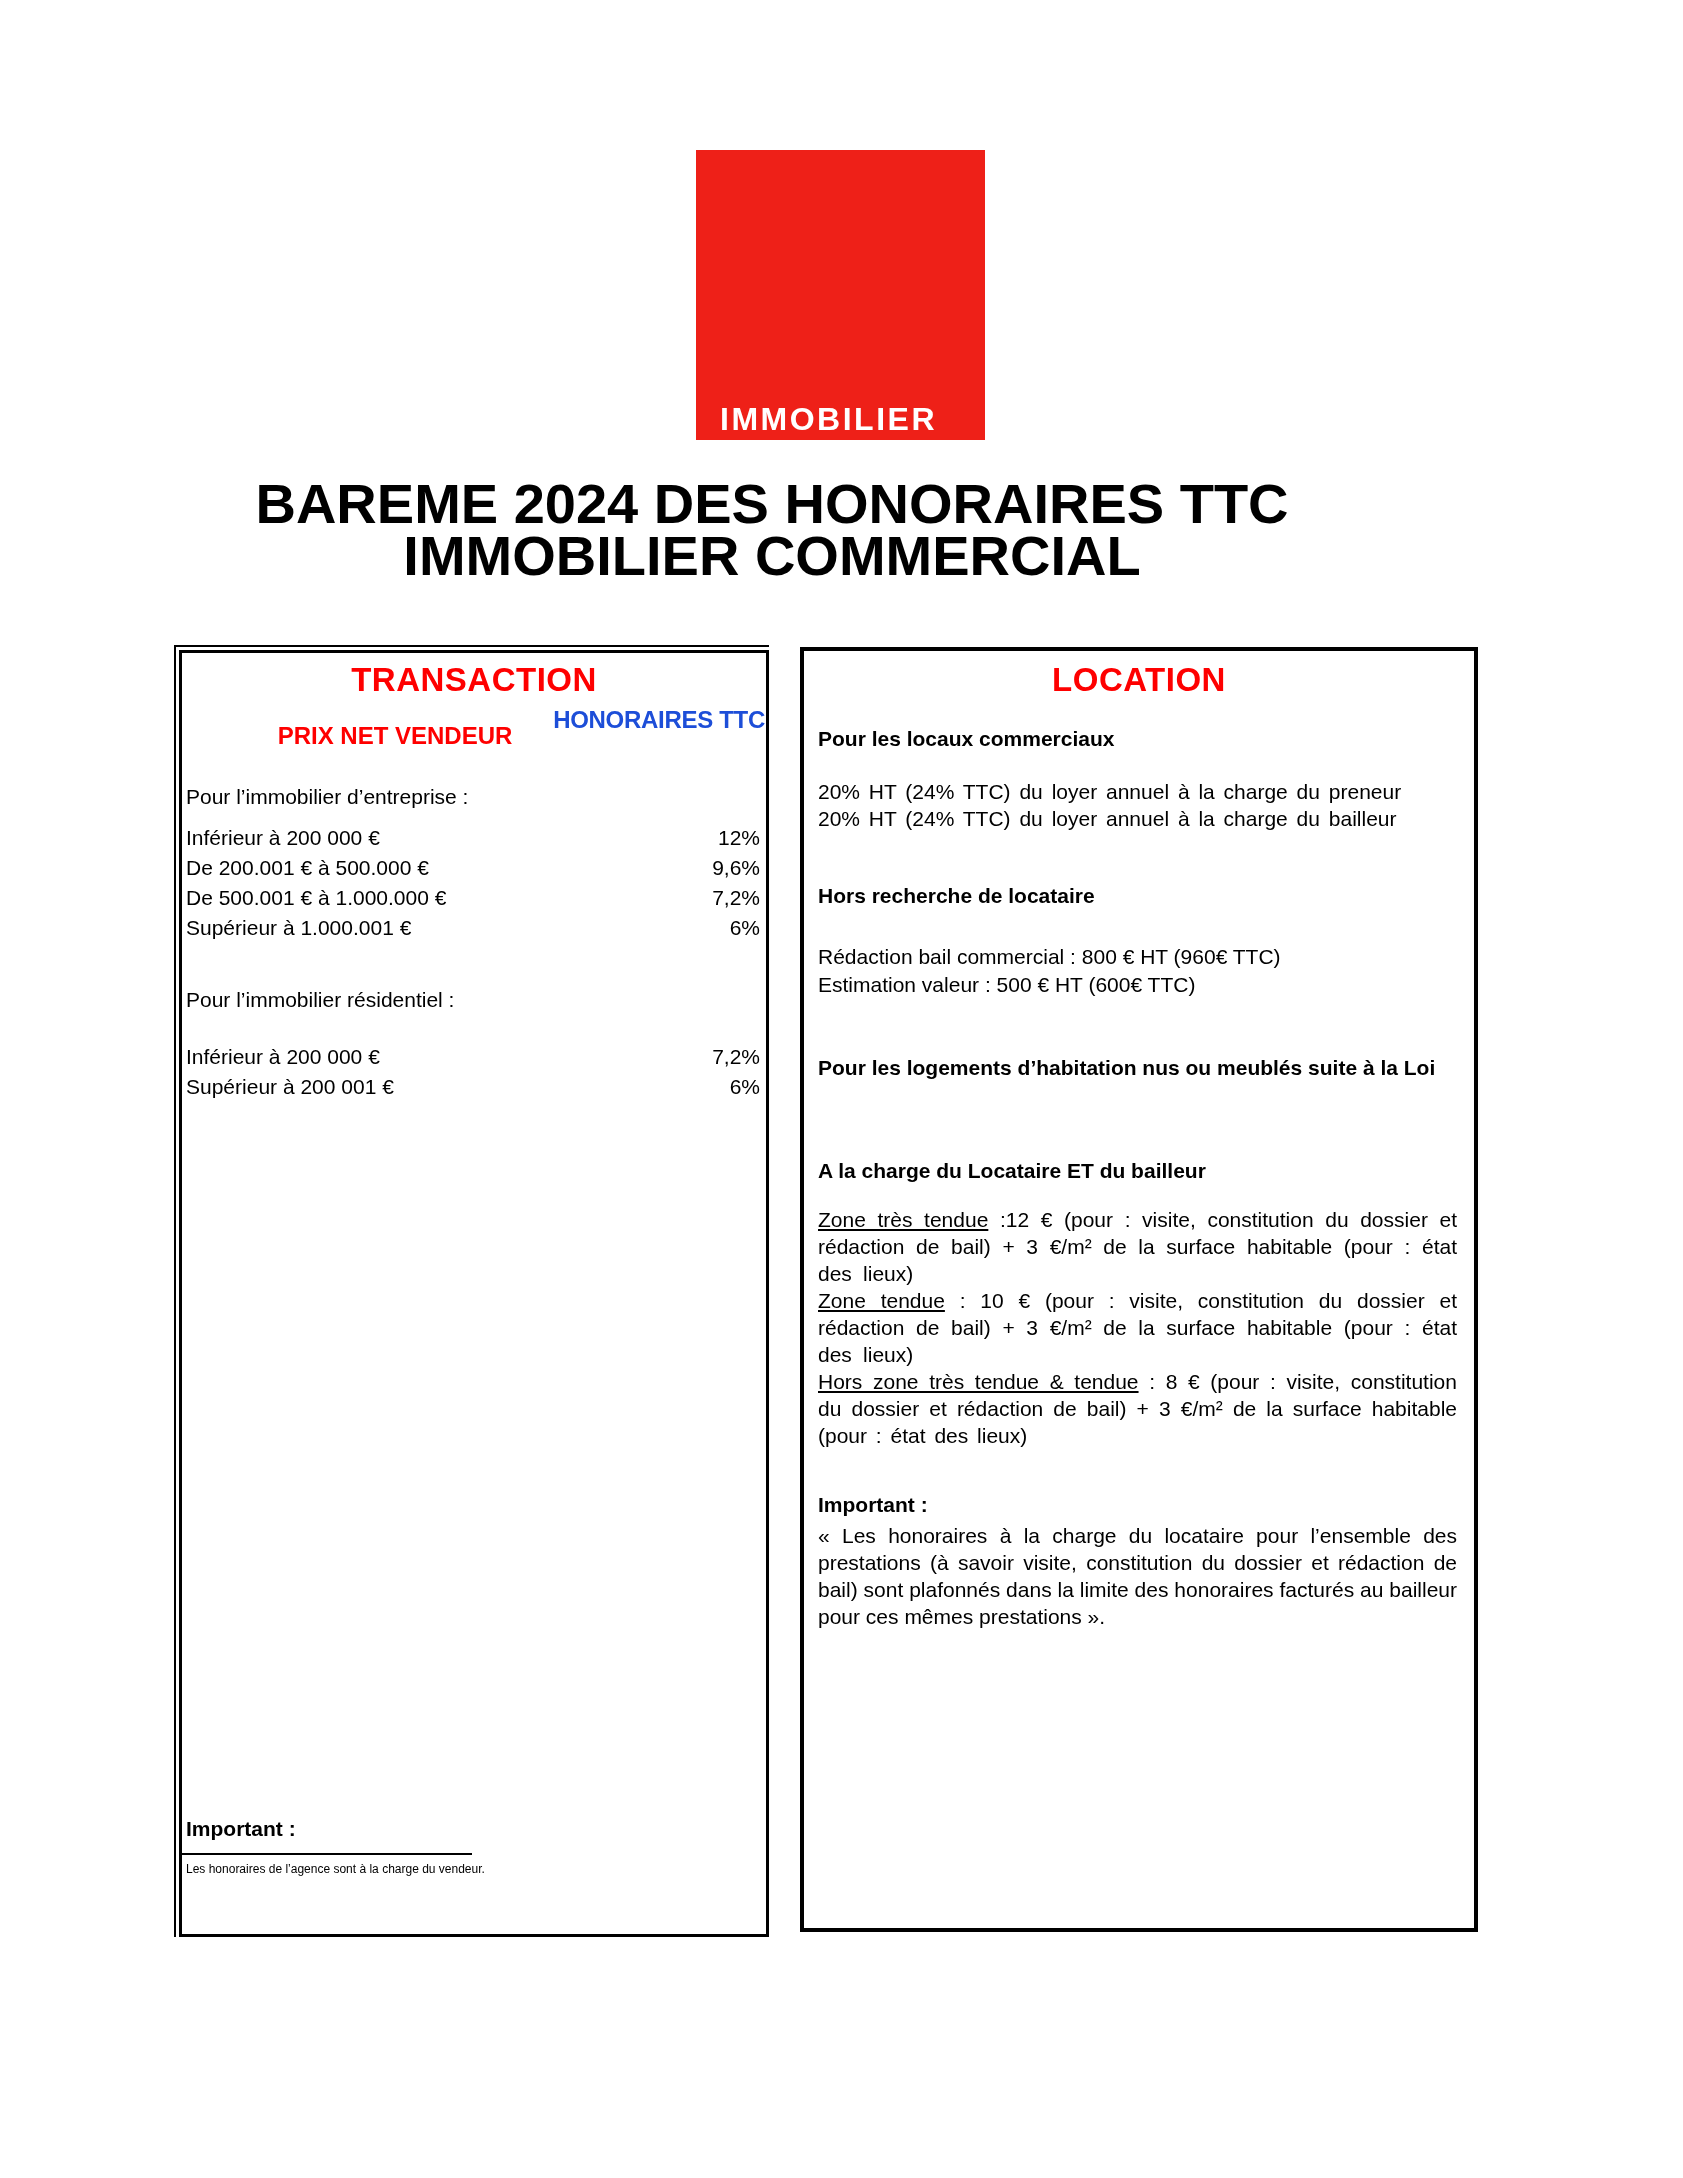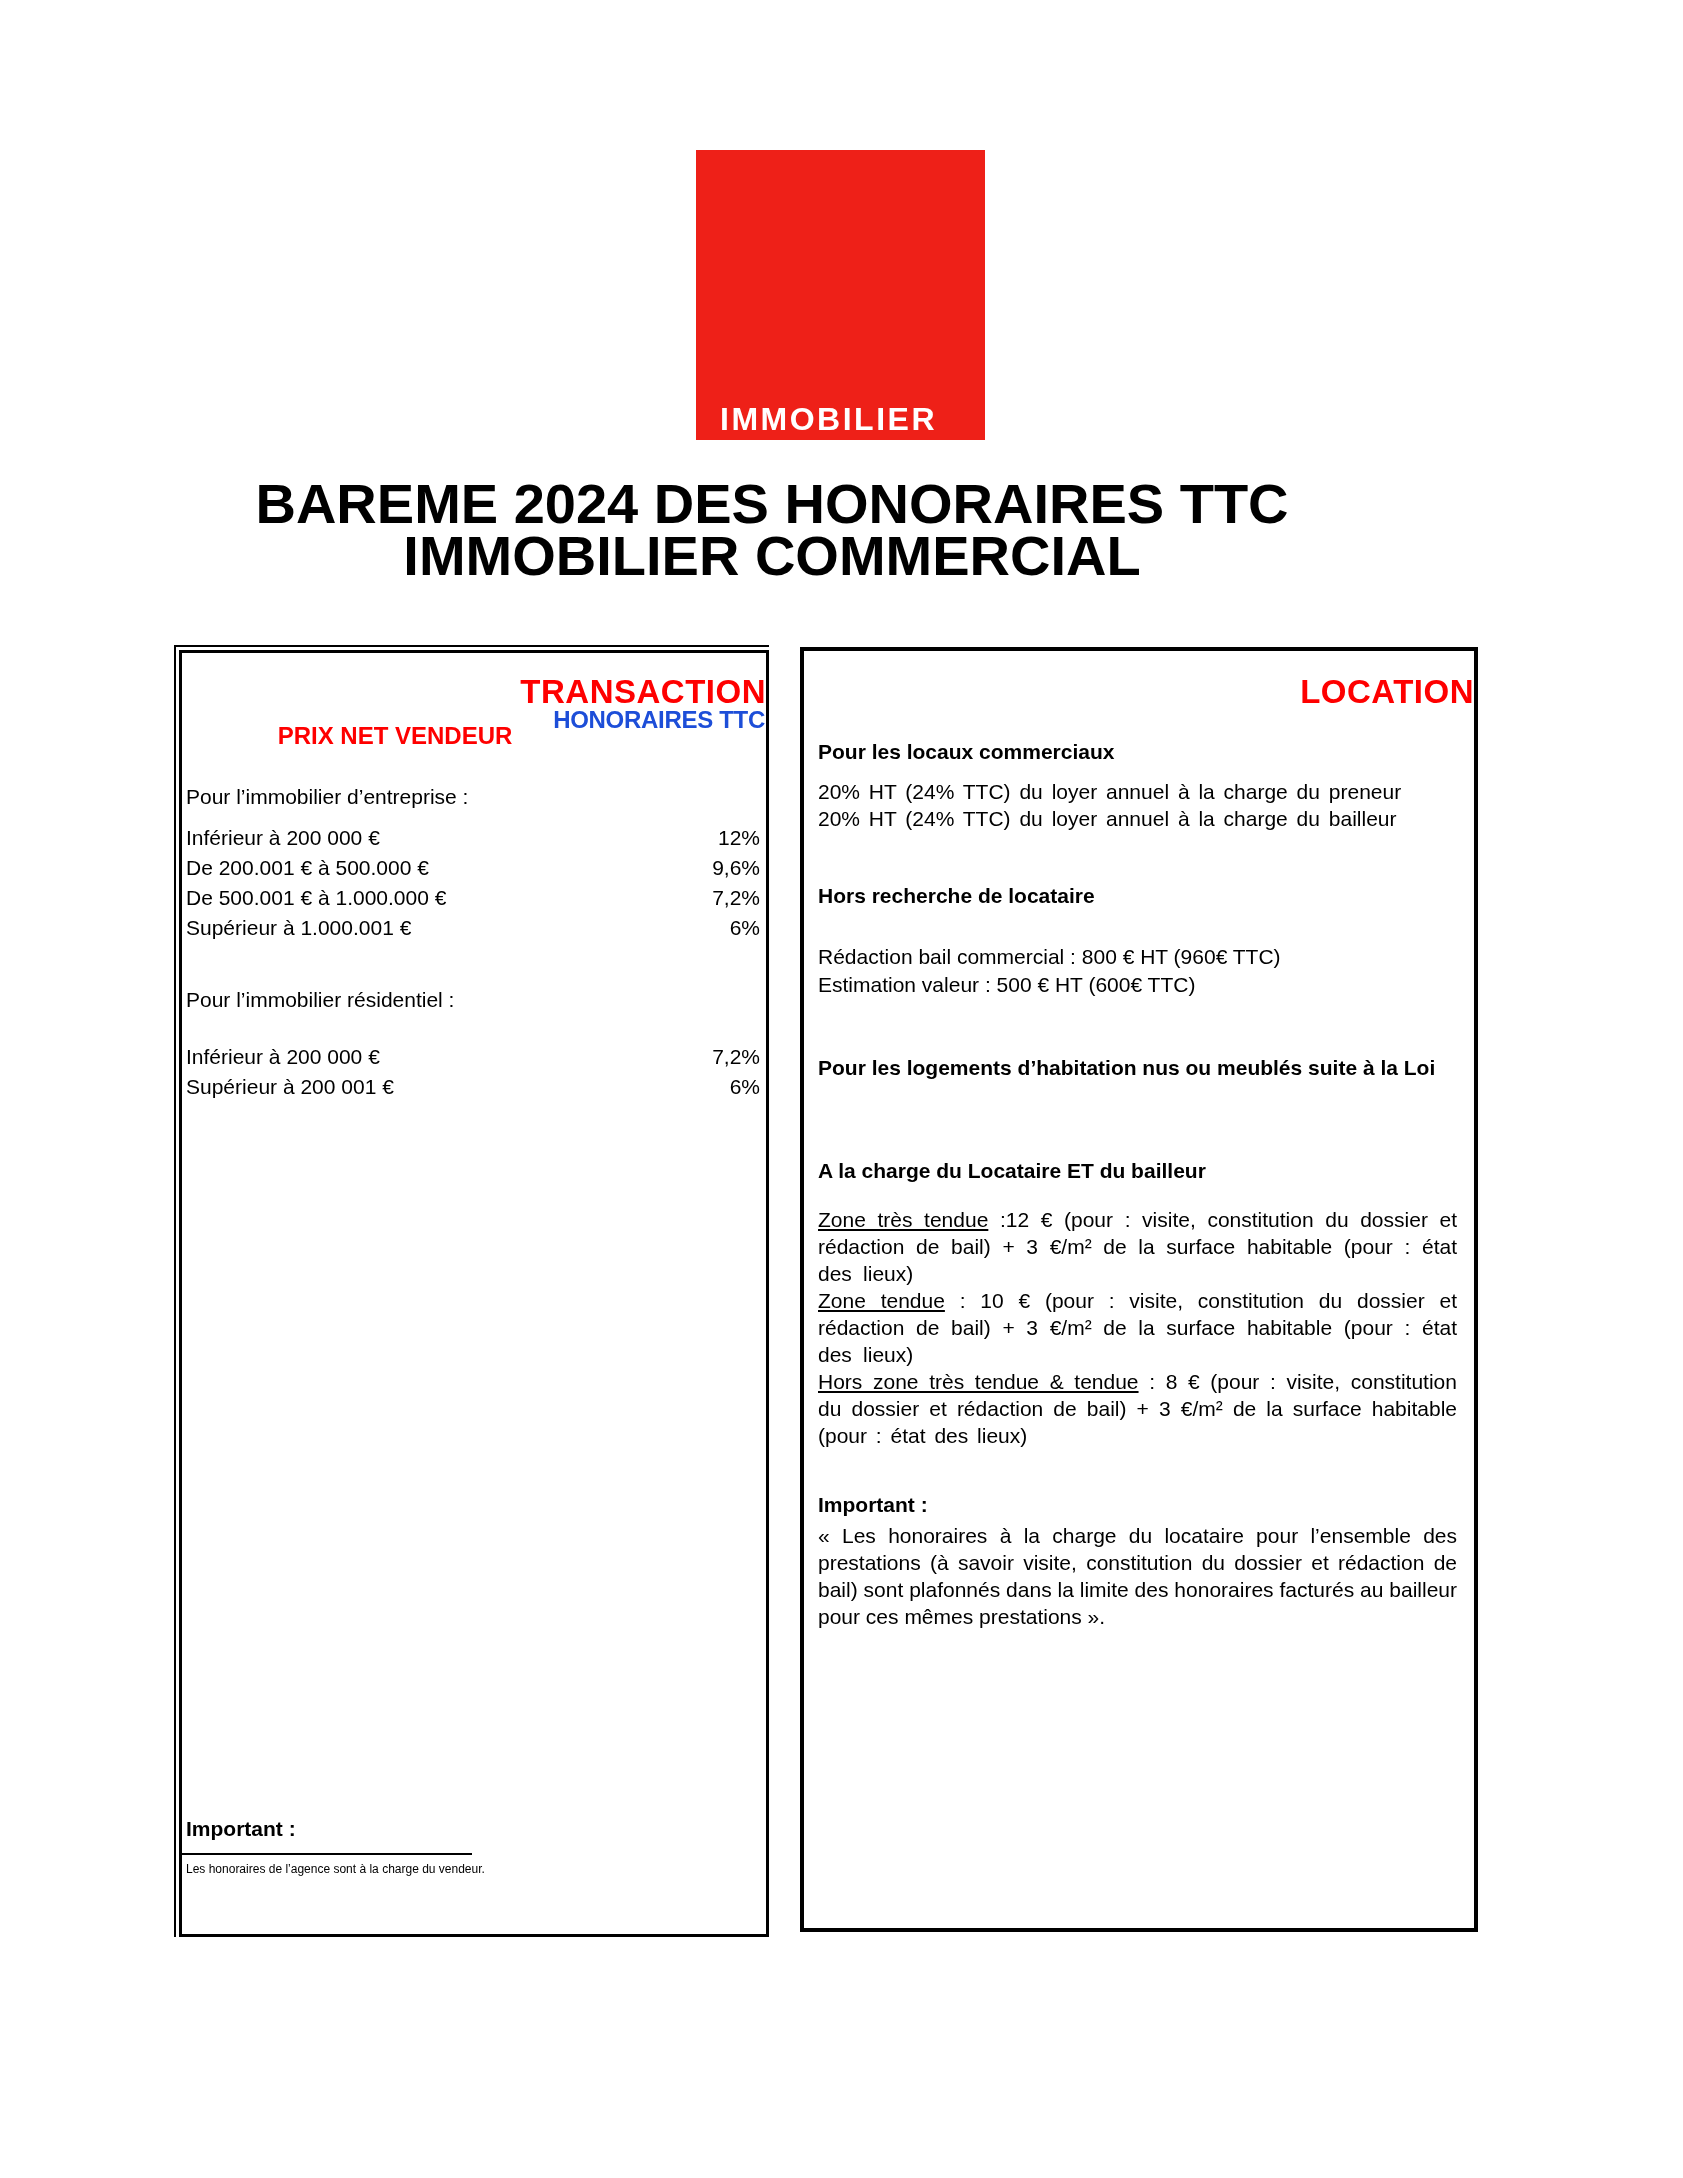--- a/index.html
+++ b/index.html
@@ -35,23 +35,23 @@
   }
   .box-left::before{
     content:"";position:absolute;left:-8px;top:-8px;right:-3px;bottom:-3px;
     border-left:2px solid #000;border-top:2px solid #000;pointer-events:none;
   }
   .box-right{
     left:800px;top:647px;width:670px;height:1277px;
     border:4px solid #000;
   }
   .panel-title{
-    position:absolute;left:0;width:100%;text-align:right;
+    position:absolute;left:0;width:100%;text-align:center;
     font-weight:bold;font-size:33px;letter-spacing:0.5px;
-    color:#fe0000;white-space:nowrap;margin-top:12px;
+    color:#fe0000;white-space:nowrap;
   }
   .b{font-weight:bold;}
   .u{text-decoration:underline;}
   .body-line{font-size:21px;white-space:nowrap;}
   
   .col-fees{
     position:absolute;right:1px;top:53px;
     font-weight:bold;font-size:24px;color:#1d4ed8;white-space:nowrap;letter-spacing:-0.3px;
   }
   .col-price{
@@ -131,21 +131,21 @@
     </div>
 
     <div class="imp-label" style="top:1164px;">Important :</div>
     <div class="imp-line"></div>
     <div class="imp-text-left" style="top:1209px;">Les honoraires de l’agence sont à la charge du vendeur.</div>
   </section>
 
   <section class="box box-right">
     <div class="panel-title" style="top:10px;">LOCATION</div>
 
-    <div class="loc-block b body-line" style="top:89px;">Pour les locaux commerciaux</div>
+    <div class="loc-block b body-line" style="top:76px;">Pour les locaux commerciaux</div>
 
     <div class="loc-block loc-lines ws3" style="top:127px;">
       <div>20% HT (24% TTC) du loyer annuel à la charge du preneur</div>
       <div>20% HT (24% TTC) du loyer annuel à la charge du bailleur</div>
     </div>
 
     <div class="loc-block b body-line" style="top:233px;">Hors recherche de locataire</div>
 
     <div class="loc-block loc-lines lh28" style="top:292px;">
       <div>Rédaction bail commercial : 800 € HT (960€ TTC)</div>

